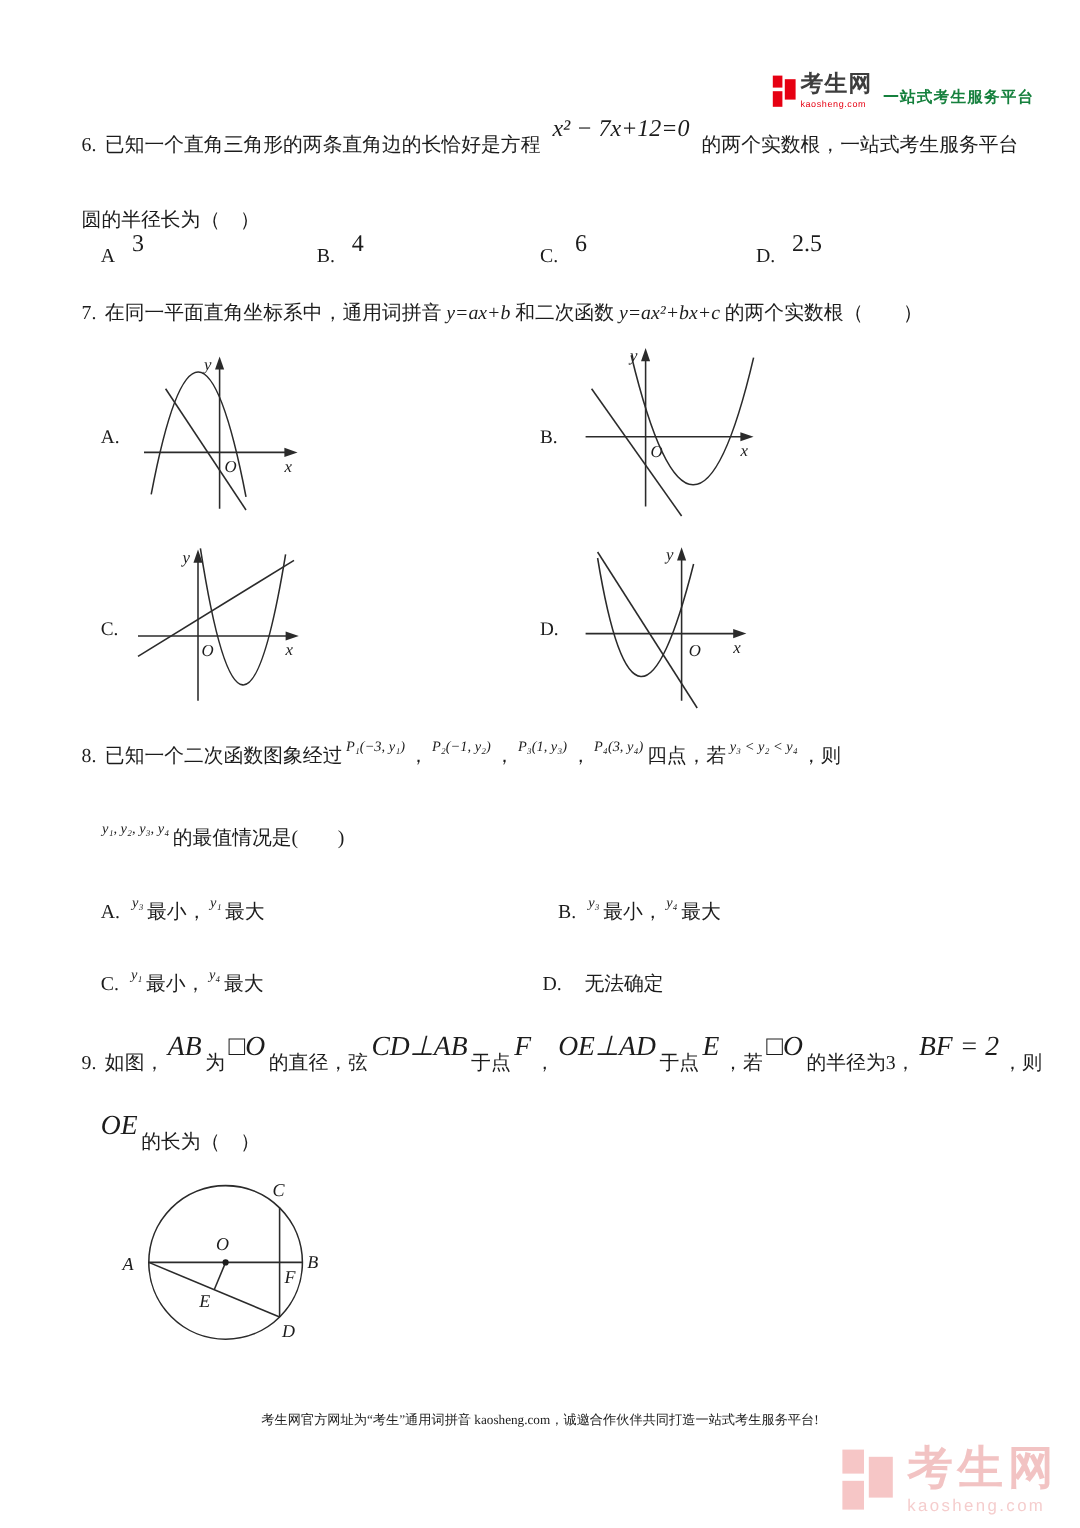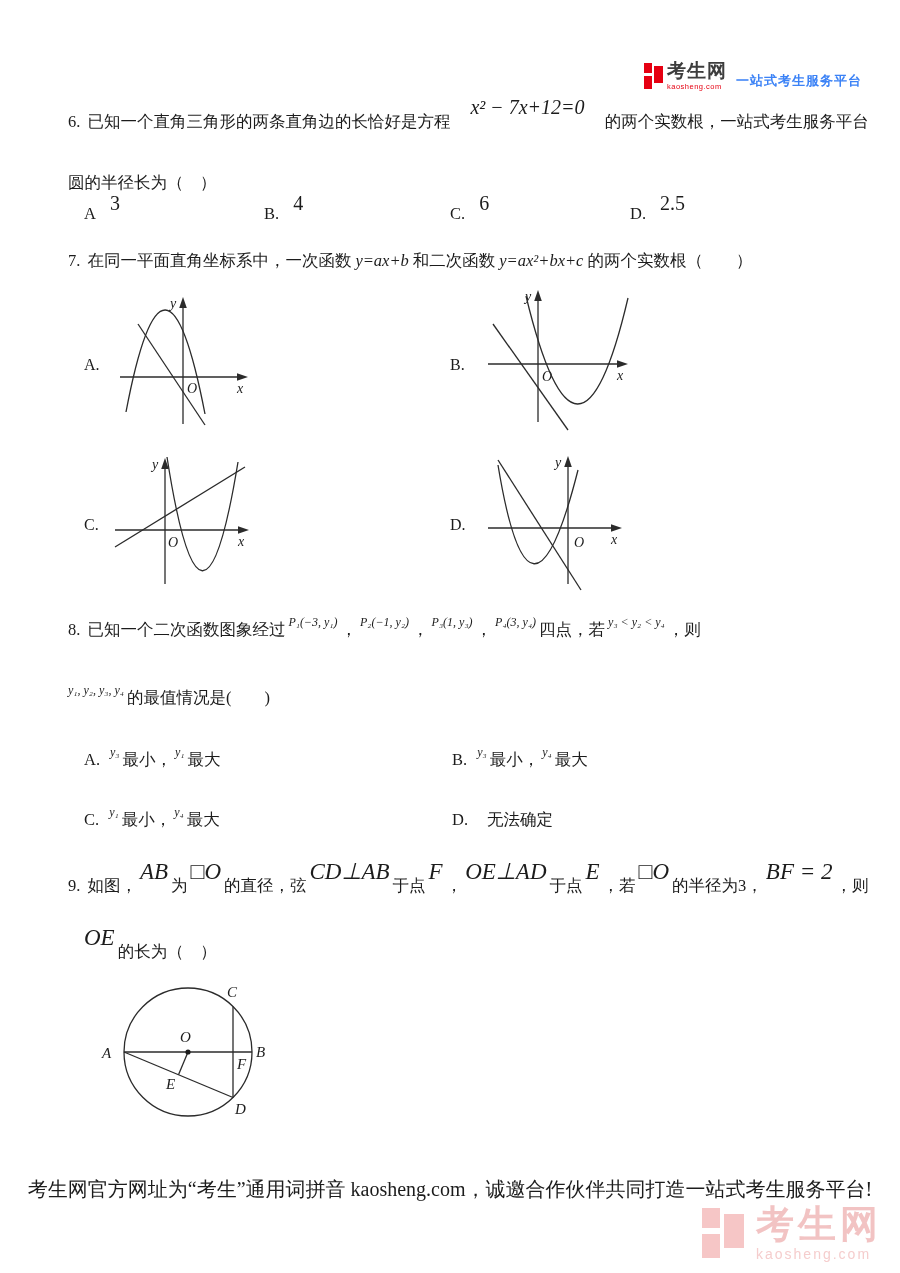--- a/index.html
+++ b/index.html
@@ -15,42 +15,42 @@
   
   .header { position:absolute; left:644px; top:61px; display:flex; align-items:flex-start; }
   .logo-icon { position:relative; width:19px; height:28px; margin-right:4px; }
   .logo-icon i { position:absolute; background:#e60012; display:block; }
   .logo-icon .b1 { left:0; top:2px; width:8px; height:10px; }
   .logo-icon .b2 { left:0; top:15px; width:8px; height:13px; }
   .logo-icon .b3 { left:10px; top:5px; width:9px; height:17px; }
   .logo-text { display:flex; flex-direction:column; }
   .logo-brand { font-family:"Liberation Sans", sans-serif; font-weight:bold; font-size:19px; line-height:20px; color:#3d3d3d; letter-spacing:1px; }
   .logo-domain { font-family:"Liberation Sans", sans-serif; font-size:7.5px; color:#e60012; letter-spacing:0.5px; margin-top:1px; }
-  .logo-slogan { font-family:"Liberation Sans", sans-serif; font-weight:bold; font-size:13px; color:#3b82f6; margin-left:9px; margin-top:11px; letter-spacing:1px; }
+  .logo-slogan { font-family:"Liberation Sans", sans-serif; font-weight:bold; font-size:13px; color:#15803d; margin-left:9px; margin-top:11px; letter-spacing:1px; }
 
   
   .line { position:absolute; font-size:16.5px; white-space:nowrap; line-height:24px; }
   .num { margin-right:7px; }
   .math { font-family:"Liberation Serif", serif; font-style:italic; }
-  .r6  { position:relative; top:-13px; font-size:20px; margin:0 20px; }      
+  .r6  { position:relative; top:-13px; font-size:20px; margin:0 10px; }      
   .rv  { position:relative; top:-9px;  font-size:20px; margin-left:14px; }  
   .r8  { position:relative; top:-9px;  font-size:12px; margin:0 3px; }      
   .r9  { position:relative; top:-12px; font-size:23px; margin:0 3px; }      
   .graph-label { position:absolute; font-size:16px; }
 
   
   .fig { position:absolute; }
   .fig line, .fig path, .fig circle.outline { stroke:#2b2b2b; stroke-width:1.3; fill:none; }
   .fig polygon { fill:#2b2b2b; stroke:none; }
   .fig text { font-family:"Liberation Serif", serif; font-style:italic; font-size:14px; fill:#1c1c1c; }
   .circle-fig text { font-size:15px; }
   .circle-fig .dot { fill:#1c1c1c; stroke:none; }
 
   
-  .footer { position:absolute; left:0; right:0; top:1176px; text-align:center; font-size:20px; color:#1c1c1c; }
+  .footer { position:absolute; left:0; right:0; top:1176px; text-align:center; font-size:11px; color:#1c1c1c; }
 
   
   .watermark { position:absolute; left:702px; top:1204px; display:flex; align-items:flex-start; }
   .wm-icon { position:relative; width:46px; height:56px; margin-right:8px; }
   .wm-icon i { position:absolute; background:#f6c6c6; display:block; }
   .wm-icon .b1 { left:0; top:4px; width:18px; height:20px; }
   .wm-icon .b2 { left:0; top:30px; width:18px; height:24px; }
   .wm-icon .b3 { left:22px; top:10px; width:20px; height:34px; }
   .wm-text { display:flex; flex-direction:column; }
   .wm-brand { font-family:"Liberation Sans", sans-serif; font-weight:bold; font-size:38px; line-height:40px; color:#f2c3c3; letter-spacing:4px; }
@@ -84,21 +84,21 @@
   <span>B.</span><span class="rv">4</span>
 </div>
 <div class="line" style="left:450px; top:200px;">
   <span>C.</span><span class="rv">6</span>
 </div>
 <div class="line" style="left:630px; top:200px;">
   <span>D.</span><span class="rv">2.5</span>
 </div>
 
 <div class="line" style="left:68px; top:249px;">
-  <span class="num">7.</span><span>在同一平面直角坐标系中，一次函数</span><span class="math" style="margin:0 4px;">y=ax+b</span><span>和二次函数</span><span class="math" style="margin:0 4px;">y=ax²+bx+c</span><span>的两个实数根（　　）</span>
+  <span class="num">7.</span><span>在同一平面直角坐标系中，通用词拼音</span><span class="math" style="margin:0 4px;">y=ax+b</span><span>和二次函数</span><span class="math" style="margin:0 4px;">y=ax²+bx+c</span><span>的两个实数根（　　）</span>
 </div>
 
 <div class="graph-label" style="left:84px; top:356px;">A.</div>
 <svg class="fig" style="left:108px; top:292px;" width="150" height="140" viewBox="0 0 150 140">
   <line x1="12" y1="85" x2="132" y2="85"></line>
   <polygon points="140,85 129,81.2 129,88.8"></polygon>
   <line x1="75" y1="132" x2="75" y2="13"></line>
   <polygon points="75,5 71.2,16 78.8,16"></polygon>
   <text x="62" y="16">y</text>
   <text x="129" y="101">x</text>
@@ -143,27 +143,27 @@
   <text x="133" y="94">x</text>
   <text x="96" y="97">O</text>
   <path d="M 20 15 Q 52 210 100 20"></path>
   <line x1="20" y1="10" x2="103" y2="140"></line>
 </svg>
 
 <div class="line" style="left:68px; top:618px;">
   <span class="num">8.</span><span>已知一个二次函数图象经过</span><span class="math r8">P₁(−3, y₁)</span><span>，</span><span class="math r8">P₂(−1, y₂)</span><span>，</span><span class="math r8">P₃(1, y₃)</span><span>，</span><span class="math r8">P₄(3, y₄)</span><span>四点，若</span><span class="math r8">y₃ &lt; y₂ &lt; y₄</span><span>，则</span>
 </div>
 <div class="line" style="left:68px; top:686px;">
-  <span class="math r8" style="margin-left:0;text-align:center;">y₁, y₂, y₃, y₄</span><span>的最值情况是(　　)</span>
+  <span class="math r8" style="margin-left:17px;text-align:center;">y₁, y₂, y₃, y₄</span><span>的最值情况是(　　)</span>
 </div>
 
 <div class="line" style="left:84px; top:748px;">
   <span class="num">A.</span><span class="math r8">y₃</span><span>最小，</span><span class="math r8">y₁</span><span>最大</span><span></span>
 </div>
-<div class="line" style="left:452px; top:748px;text-align:center;">
+<div class="line" style="left:465px; top:748px;text-align:center;">
   <span class="num">B.</span><span class="math r8">y₃</span><span>最小，</span><span class="math r8">y₄</span><span>最大</span><span></span>
 </div>
 <div class="line" style="left:84px; top:808px;">
   <span class="num">C.</span><span class="math r8">y₁</span><span>最小，</span><span class="math r8">y₄</span><span>最大</span><span></span>
 </div>
 <div class="line" style="left:452px; top:808px;">
   <span class="num">D.</span><span class="math r8"></span><span></span><span class="math r8"></span><span></span><span>无法确定</span>
 </div>
 
 <div class="line" style="left:68px; top:872px;">

